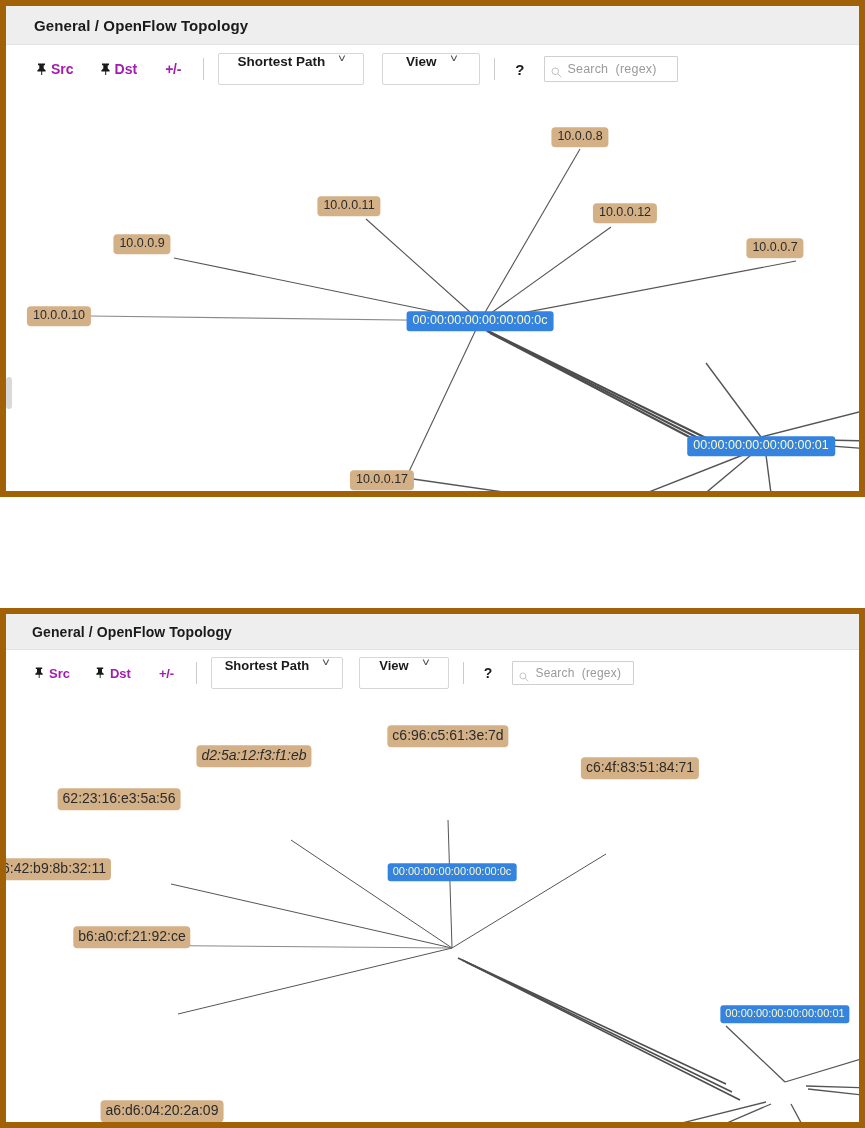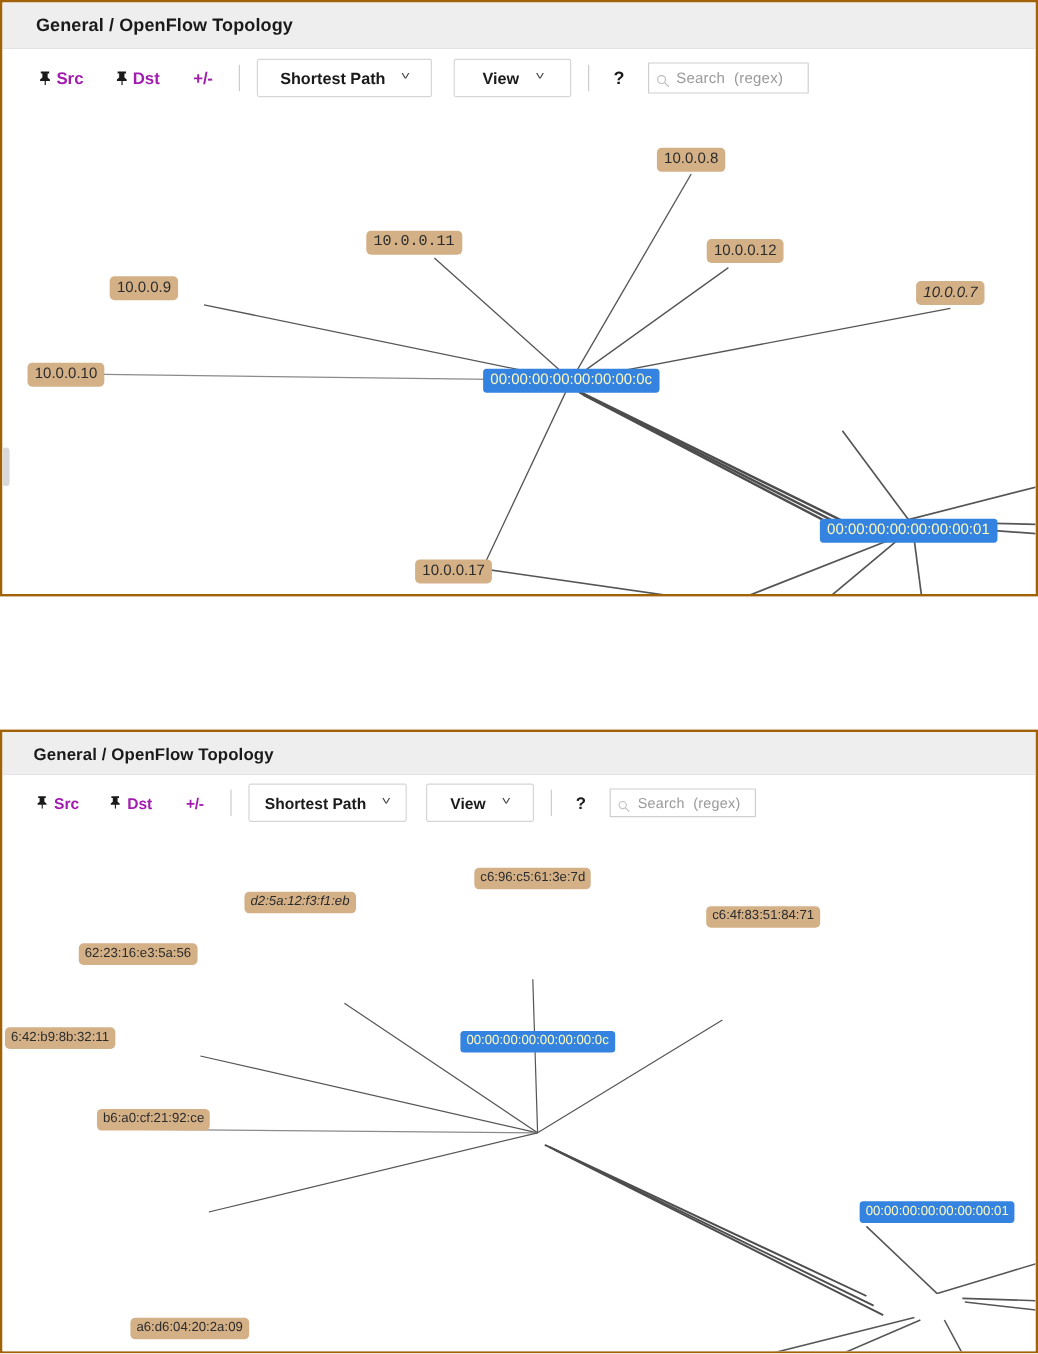--- a/index.html
+++ b/index.html
@@ -13,21 +13,21 @@
     width: 865px;
     height: 1128px;
     background: #ffffff;
     overflow: hidden;
   }
 
   
   .panel {
     position: absolute;
     box-sizing: border-box;
-    border: 2px solid #a16207;
+    border: 6px solid #a16207;
     background: #ffffff;
     overflow: hidden;
   }
   .panel-header {
     box-sizing: border-box;
     height: 39px;
     background: #eeeeee;
     display: flex;
     align-items: center;
     padding-left: 28px;
@@ -80,21 +80,20 @@
     width: 1px;
     height: 22px;
     background: #cccccc;
     margin: 0 14px;
     flex: none;
   }
 
   .select-box {
     box-sizing: border-box;
     display: flex;
-    align-items: center;
     justify-content: center;
     gap: 14px;
     border: 1px solid #d6d6d6;
     background: #ffffff;
     height: 32px;
     padding: 0 12px;
     font-size: 13.5px;
     font-weight: bold;
     color: #1a1a1a;
     cursor: pointer;
@@ -179,21 +178,21 @@
     background: #d4b087;
     color: #2b2b2b;
     font-size: 12.5px;
   }
   .node.switch {
     background: #3583e0;
     color: #fef9c3;
     font-size: 12.5px;
     border-radius: 3px;
   }
-  .panel-2 .node.host { font-size: 11px; padding: 2px 5px; }
+  .panel-2 .node.host { font-size: 14px; padding: 2px 5px; }
   .panel-2 .node.switch { font-size: 11px; padding: 2px 5px; }
 
   
   .edge-scroll {
     position: absolute;
     left: 0;
     width: 6px;
     background: #d9d9d9;
     border-radius: 3px;
   }
@@ -279,24 +278,24 @@
           <line x1="770" y1="346" x2="865" y2="348"></line>
           <line x1="772" y1="349" x2="865" y2="356"></line>
           <line x1="745" y1="362" x2="690" y2="408"></line>
           <line x1="760" y1="362" x2="766" y2="408"></line>
           <line x1="742" y1="360" x2="620" y2="408"></line>
           <line x1="400" y1="385" x2="560" y2="408"></line>
         </g>
       </svg>
       <div class="edge-scroll" style="top:284px; height:32px;"></div>
     <div class="node host" style="left: 574px; top: 44px;">10.0.0.8</div>
-        <div class="node host" style="left: 343px; top: 113px; font-family: Liberation Mono, monospace;">10.0.0.11</div>
+        <div class="node host" style="left: 343px; top: 113px;">10.0.0.11</div>
         <div class="node host" style="left: 619px; top: 120px;">10.0.0.12</div>
-        <div class="node host" style="left: 118px; top: 151px;">10.0.0.9</div>
-        <div class="node host" style="left: 790px; top: 155px; font-style: italic;">10.0.0.7</div>
+        <div class="node host" style="left: 136px; top: 151px;">10.0.0.9</div>
+        <div class="node host" style="left: 769px; top: 155px;">10.0.0.7</div>
         <div class="node host" style="left: 53px; top: 223px; text-align: center;">10.0.0.10</div>
         <div class="node host" style="left: 376px; top: 387px;">10.0.0.17</div>
         <div class="node switch" style="left: 474px; top: 228px;">00:00:00:00:00:00:00:0c</div>
         <div class="node switch" style="left: 755px; top: 353px;">00:00:00:00:00:00:00:01</div>
       </div>
   </div>
 
   <div class="panel panel-2" style="left:0px; top:608px; width:865px; height:520px;">
 
     <div class="panel-header">

